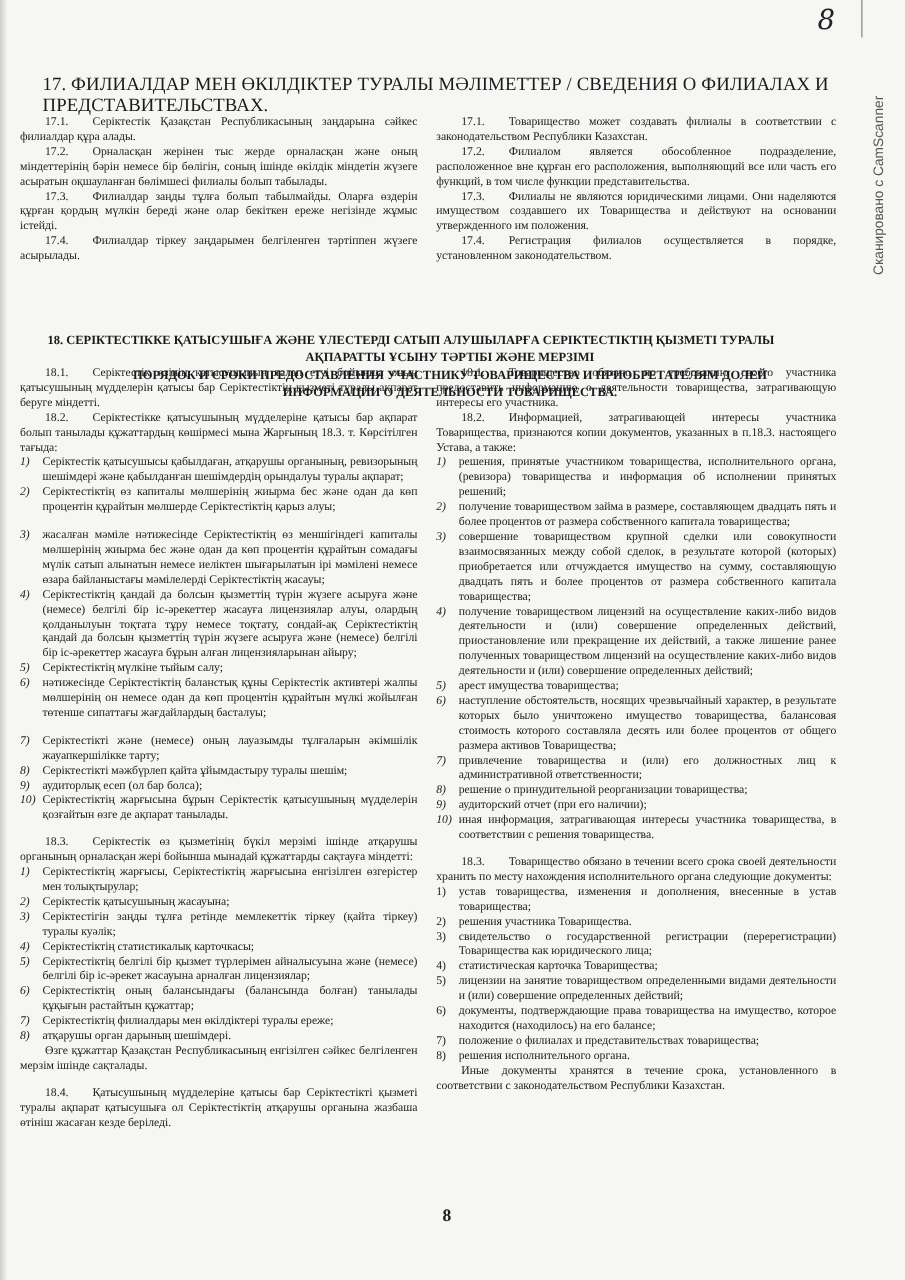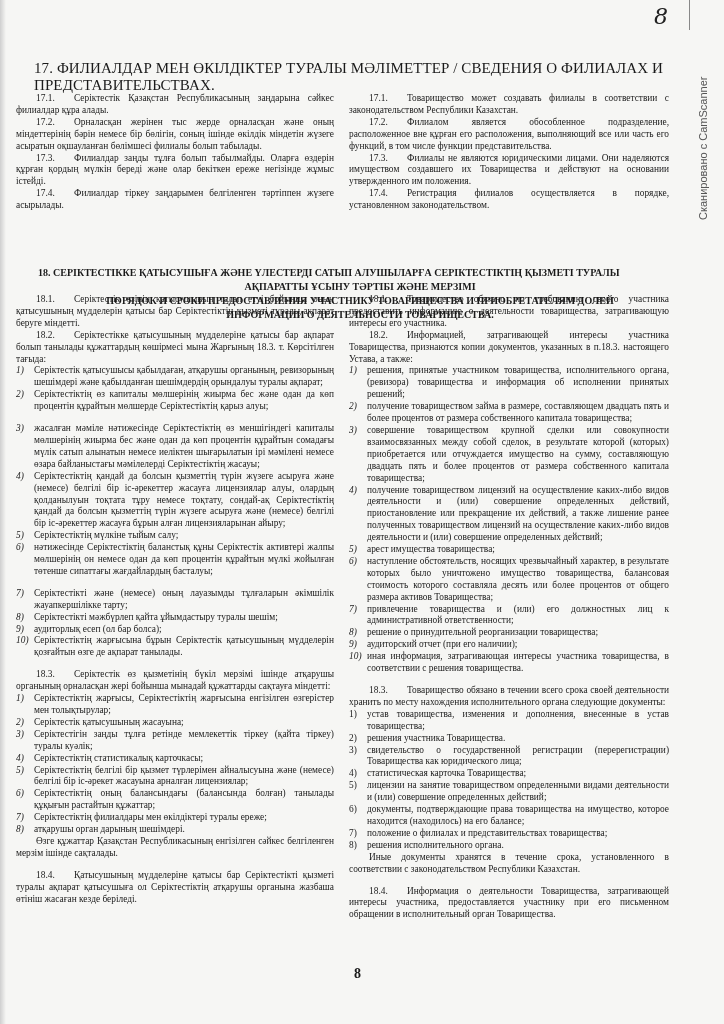--- a/index.html
+++ b/index.html
@@ -224,17 +224,16 @@
     <div class="item">
         <span class="in plain">7)</span>
         <span class="it">положение о филиалах и представительствах товарищества;</span>
       </div>
     <div class="item">
         <span class="in plain">8)</span>
         <span class="it">решения исполнительного органа.</span>
       </div>
     <p class="para indent">Иные документы хранятся в течение срока, установленного в соответствии с законодательством Республики Казахстан.</p>
     <div class="gap"></div>
-    <p class="para"><span class="num">18.4.</span><span>Информация о деятельности Товарищества, затрагивающей интересы участника, предоставляется участнику при его письменном обращении в исполнительный орган Товарищества.</span></p>
   </div>
 
   <div class="pageno">8</div>
 </div>
 
 </body></html>

